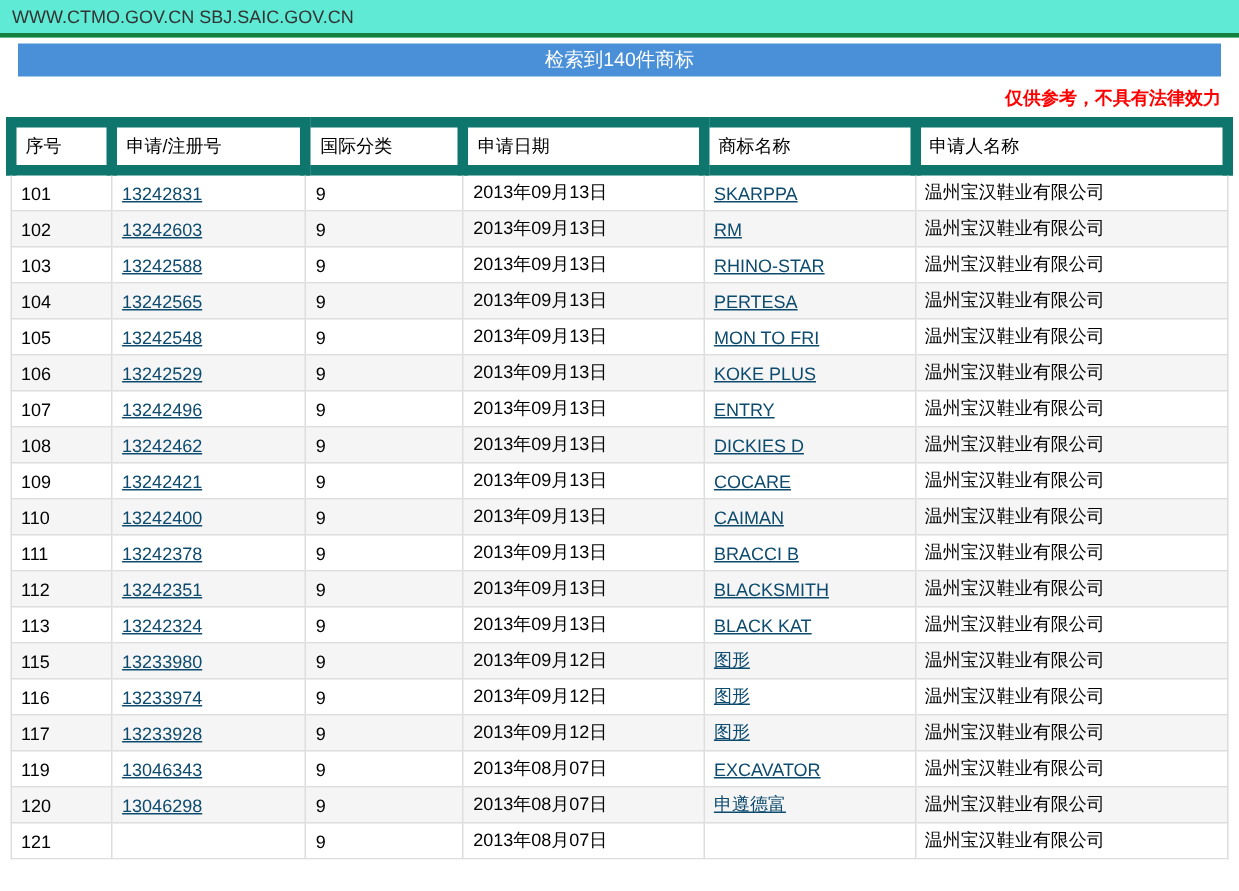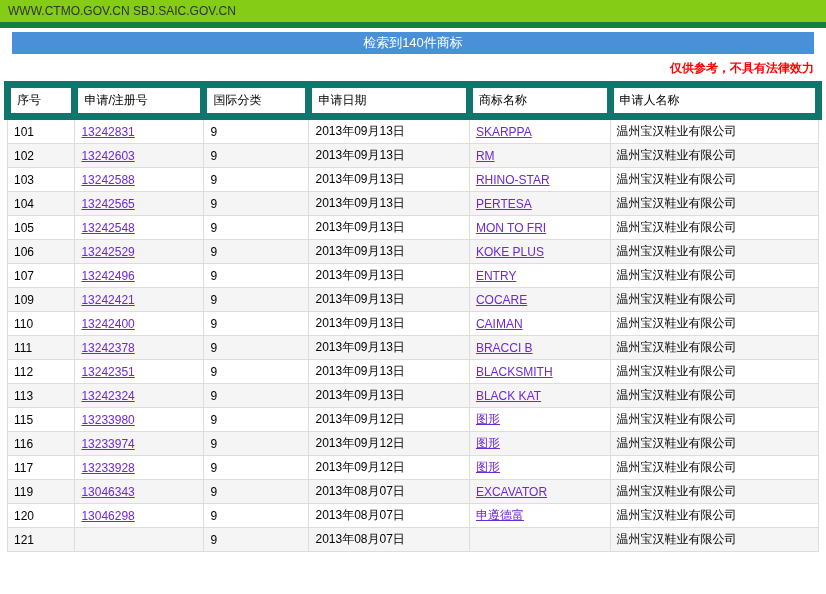--- a/index.html
+++ b/index.html
@@ -3,22 +3,22 @@
   <meta charset="utf-8">
   <style>
     * { margin: 0; padding: 0; box-sizing: border-box; }
     body {
       font-family: SimSun, "宋体", Arial, sans-serif;
       font-size: 12px;
       background: #fff;
       width: 826px;
     }
     .top-bar {
-      background: #84cc16;
-      border-bottom: 6px solid #15803d;
+      background: #5eead4;
+      border-bottom: 3px solid #15803d;
       padding: 4px 8px;
       display: flex;
       justify-content: space-between;
       align-items: center;
       font-size: 12px;
       color: #333;
     }
     .result-bar {
       background: #4a90d9;
       color: #fff;
@@ -51,21 +51,21 @@
     }
     .main-table td {
       border: 1px solid #ddd;
       padding: 3px 6px;
       color: #000;
       white-space: nowrap;
     }
     .main-table tr:nth-child(even) td { background: #f5f5f5; }
     .main-table tr:nth-child(odd) td { background: #fff; }
     .main-table a {
-      color: #6d28d9;
+      color: #0c4a6e;
       text-decoration: underline;
     }
     .container {
       padding: 0 4px;
     }
   </style>
 </head>
 <body>
 
 <div class="top-bar">
@@ -142,20 +142,28 @@
         </tr>
         <tr>
           <td>107</td>
           <td><a href="#">13242496</a></td>
           <td>9</td>
           <td>2013年09月13日</td>
           <td><a href="#">ENTRY</a></td>
           <td>温州宝汉鞋业有限公司</td>
         </tr>
         <tr>
+          <td>108</td>
+          <td><a href="#">13242462</a></td>
+          <td>9</td>
+          <td>2013年09月13日</td>
+          <td><a href="#">DICKIES D</a></td>
+          <td>温州宝汉鞋业有限公司</td>
+        </tr>
+        <tr>
           <td>109</td>
           <td><a href="#">13242421</a></td>
           <td>9</td>
           <td>2013年09月13日</td>
           <td><a href="#">COCARE</a></td>
           <td>温州宝汉鞋业有限公司</td>
         </tr>
         <tr>
           <td>110</td>
           <td><a href="#">13242400</a></td>

